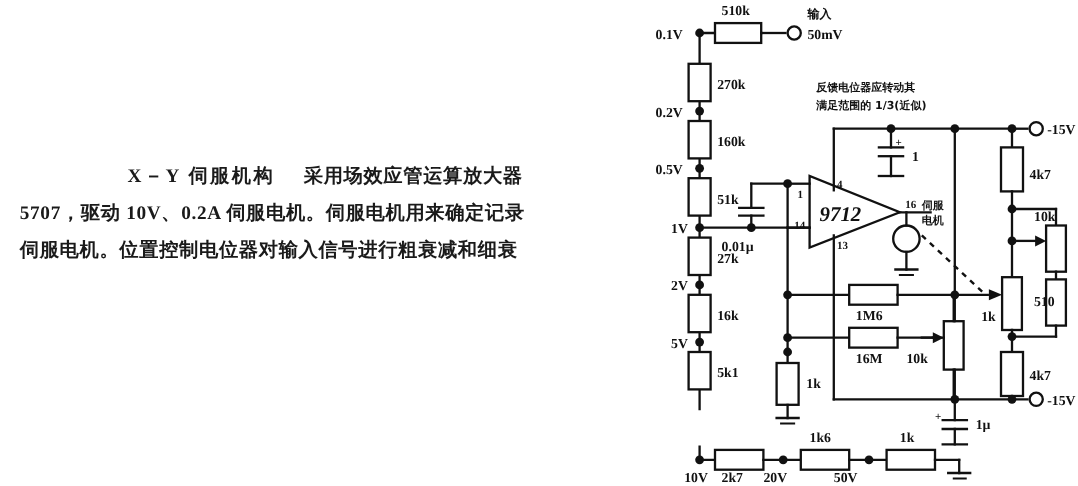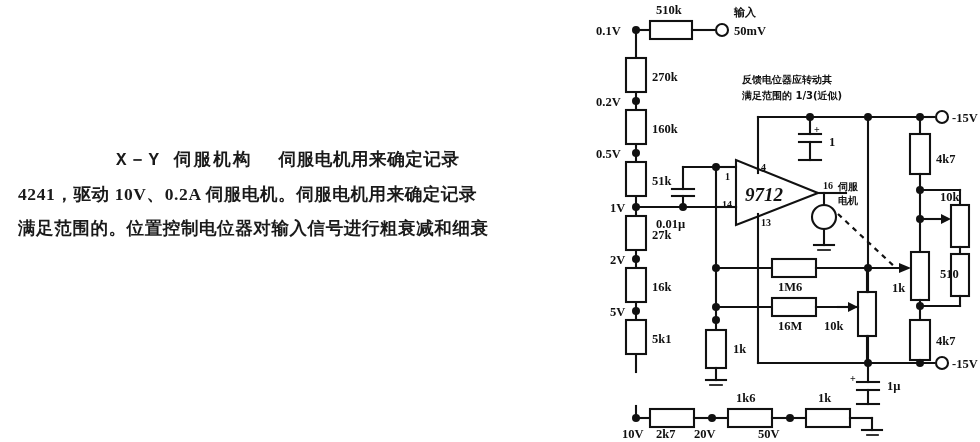--- a/index.html
+++ b/index.html
@@ -17,21 +17,21 @@
   }
   .desc p{
     margin:0 0 7px 0;
     font-size:17.5px;
     line-height:27px;
     letter-spacing:.6px;
     font-weight:700;
     white-space:nowrap;
   }
   .desc p.first{text-indent:0;padding-left:98px;}
-  .desc .hd{letter-spacing:2.2px;font-family:Liberation Mono, monospace;}
+  .desc .hd{letter-spacing:2.2px;}
   .desc .gap{display:inline-block;width:26px;}
 
   
   #sch{position:absolute;left:586px;top:0;width:394px;height:442px;}
   #sch svg{display:block;}
 
   .lbl{
     font-family:"Liberation Serif","DejaVu Serif",serif;
     font-size:12.5px;font-weight:700;fill:#111;
   }
@@ -58,23 +58,23 @@
   .nofill{fill:none;stroke:#111;stroke-width:2.1;}
   .dot{fill:#111;}
   .term{fill:#fff;stroke:#111;stroke-width:2.1;}
 </style>
 </head>
 <body>
 
 <div id="root">
 
   <div class="desc">
-    <p class="first"><span class="hd">X－Y 伺服机构</span><span class="gap"></span><span>伺服电机用来确定记录</span></p>
-    <p>4241，驱动 10V、0.2A 伺服电机。伺服电机用来确定记录</p>
-    <p>满足范围的。位置控制电位器对输入信号进行粗衰减和细衰</p>
+    <p class="first"><span class="hd">X－Y 伺服机构</span><span class="gap"></span><span>采用场效应管运算放大器</span></p>
+    <p>5707，驱动 10V、0.2A 伺服电机。伺服电机用来确定记录</p>
+    <p>伺服电机。位置控制电位器对输入信号进行粗衰减和细衰</p>
   </div>
 
   <div id="sch">
   <svg width="394" height="442" viewBox="0 0 394 442" xmlns="http://www.w3.org/2000/svg">
 
     <g>
       <line class="wire" x1="50" y1="30" x2="50" y2="58"></line>
       <line class="wire" x1="50" y1="92" x2="50" y2="110"></line>
       <line class="wire" x1="50" y1="144" x2="50" y2="162"></line>
       <line class="wire" x1="50" y1="196" x2="50" y2="216"></line>

